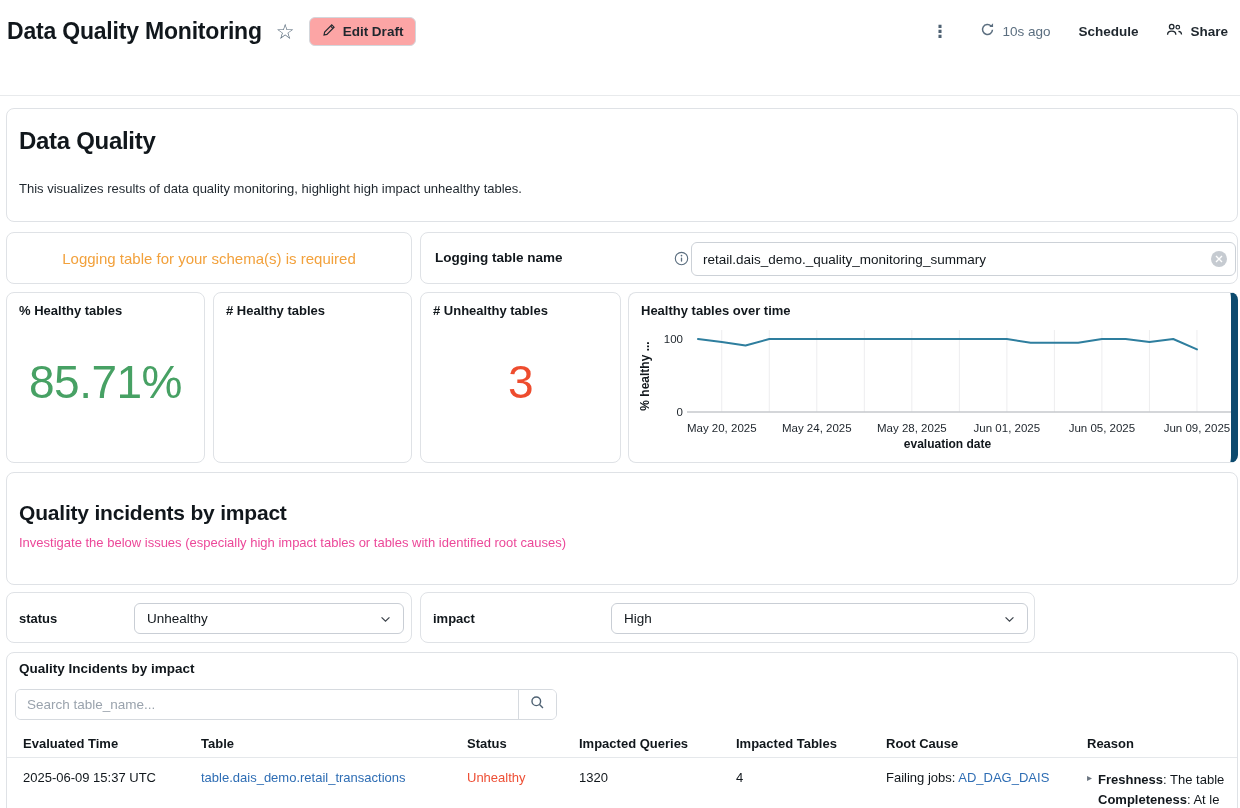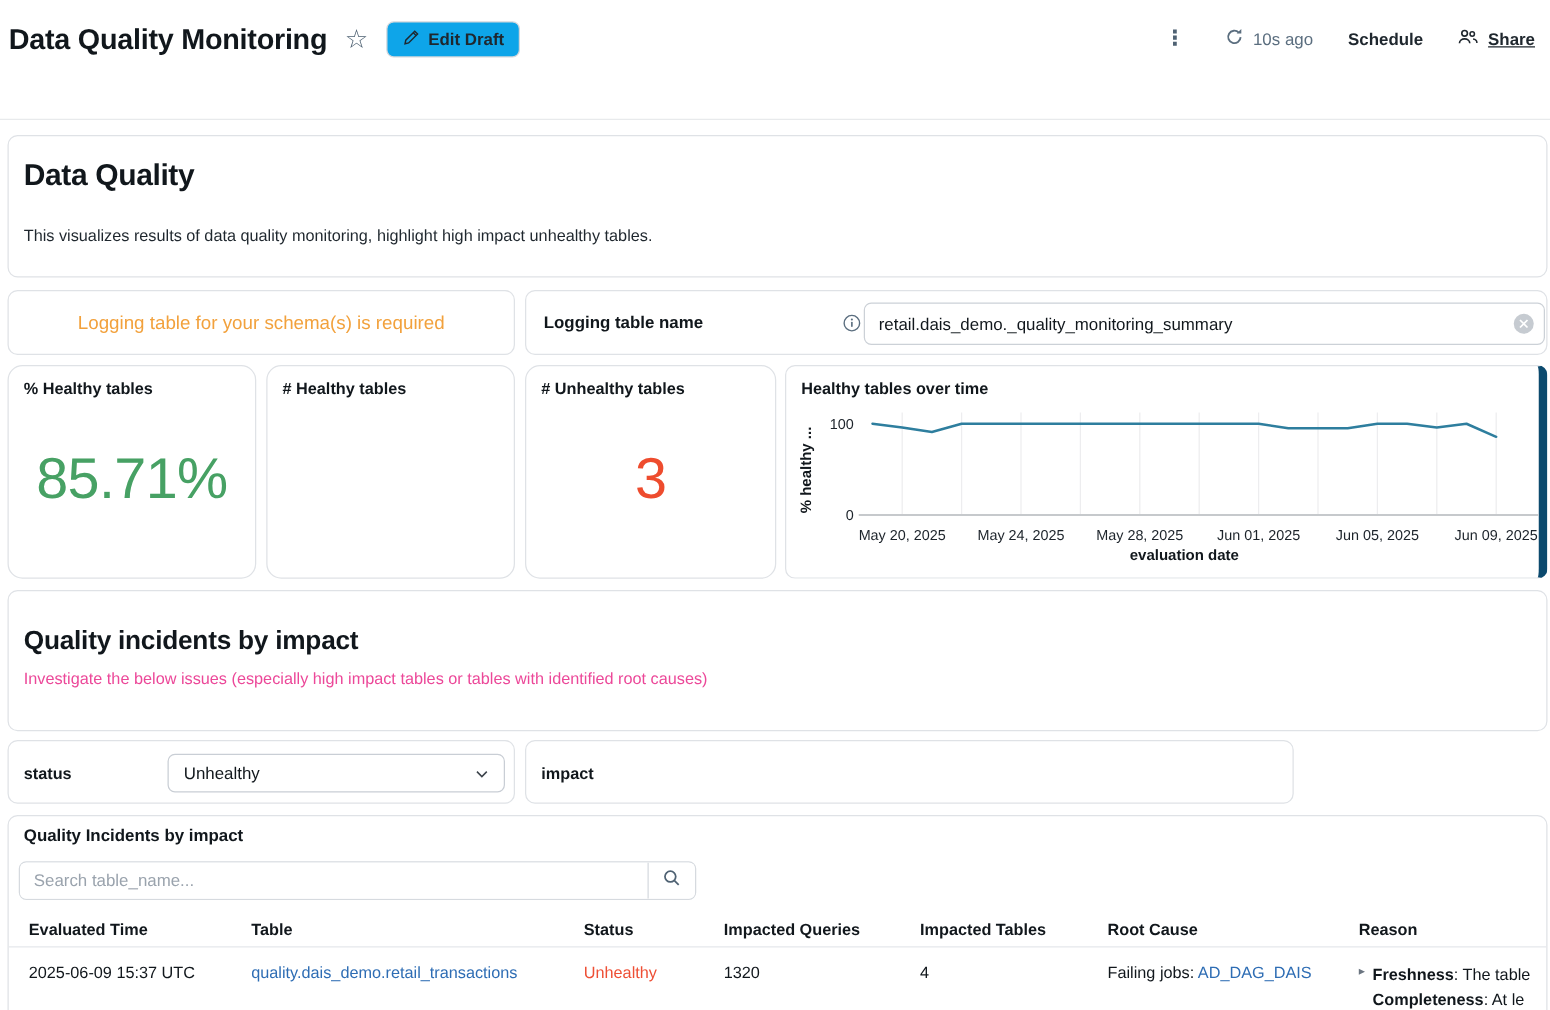--- a/index.html
+++ b/index.html
@@ -4,46 +4,46 @@
 <style>
   * { margin:0; padding:0; box-sizing:border-box; }
   html,body { background:#fff; }
   body { font-family:"Liberation Sans","DejaVu Sans",sans-serif; color:#11171c; }
   #app { position:relative; width:1240px; height:808px; overflow:hidden; background:#fff; }
 
   
   .hdr { position:absolute; top:0; left:0; width:1240px; height:62px; display:flex; align-items:center; padding:0 12px 0 7px; }
   .hdr-title { font-size:23px; font-weight:700; letter-spacing:-.2px; }
   .star-btn { margin-left:14px; font-size:21px; color:#4f6273; cursor:pointer; line-height:1; }
-  .edit-btn { margin-left:14px; display:flex; align-items:center; gap:7px; border:1px solid #d3d7dc; border-radius:6px; padding:5px 12px; font-size:13.5px; font-weight:600; color:#1f272e; background:#0ea5e9; cursor:pointer; }
+  .edit-btn { margin-left:14px; display:flex; align-items:center; gap:7px; border:1px solid #d3d7dc; border-radius:6px; padding:5px 12px; font-size:13.5px; font-weight:600; color:#1f272e; background:#fca5a5; cursor:pointer; }
   .hdr-right { margin-left:auto; display:flex; align-items:center; gap:28px; }
   .kebab { font-size:17px; font-weight:700; color:#4f6273; cursor:pointer; padding:0 4px; }
   .refresh { display:flex; align-items:center; gap:7px; color:#5b6e7f; font-size:13.5px; cursor:pointer; }
   .txt-btn { font-size:13.5px; font-weight:600; color:#1f272e; cursor:pointer; }
-  .share { display:flex; align-items:center; gap:7px;text-decoration:underline; }
+  .share { display:flex; align-items:center; gap:7px; }
   .top-divider { position:absolute; top:95px; left:0; width:1240px; height:1px; background:#e8eaec; }
 
   
   .card { position:absolute; background:#fff; border:1px solid #dfe2e6; border-radius:8px; overflow:hidden; }
 
   .dq-card     { left:6px;  top:108px; width:1232px; height:114px; }
   .dq-title    { position:absolute; left:12px; top:18px; font-size:24px; font-weight:700; letter-spacing:-.3px; }
   .dq-desc     { position:absolute; left:12px; top:72px; font-size:13px; color:#1f272e; }
 
   .warn-card   { left:6px; top:232px; width:406px; height:52px; display:flex; align-items:center; justify-content:center; }
   .warn-text   { color:#f2a13c; font-size:15px; }
 
   .logname-card{ left:420px; top:232px; width:818px; height:52px; }
   .logname-label{ position:absolute; left:14px; top:17px; font-size:13.5px; font-weight:700; }
   .info-ic     { position:absolute; left:253px; top:18px; }
   .log-input-wrap { position:absolute; left:270px; top:9px; width:545px; height:34px; }
   .log-input   { width:100%; height:100%; border:1px solid #ccd1d7; border-radius:6px; padding:0 30px 0 11px; font-size:13.5px; color:#11171c; font-family:inherit; }
   .clear-ic    { position:absolute; right:9px; top:9px; width:16px; height:16px; border-radius:50%; background:#c6cbd1; display:flex; align-items:center; justify-content:center; cursor:pointer; }
 
-  .stat-card   { top:292px; height:171px;border-radius:12px; }
+  .stat-card   { top:292px; height:171px; }
   .stat-label  { position:absolute; left:12px; top:10px; font-size:13px; font-weight:700; }
   .stat-value  { position:absolute; left:0; right:0; top:62px; text-align:center; font-size:46px; font-weight:400; letter-spacing:-.5px; }
   .green { color:#47a164; } .red { color:#ee4c2e; }
 
   .chart-card  { left:628px; top:292px; width:610px; height:171px; border-right:7px solid #0c4a6e; }
   .chart-title { position:absolute; left:12px; top:10px; font-size:13px; font-weight:700; }
   .chart-svg   { position:absolute; left:0; top:28px; }
 
   .section-card{ left:6px; top:472px; width:1232px; height:113px; }
   .section-title{ position:absolute; left:12px; top:28px; font-size:21px; font-weight:700; letter-spacing:-.2px; }
@@ -195,20 +195,28 @@
       <span>Unhealthy</span>
       <span class="chev">
         <svg width="11" height="7" viewBox="0 0 12 8">
             <path d="M1.5 1.5L6 6l4.5-4.5" fill="none" stroke="#3c434b" stroke-width="1.4"></path>
           </svg>
       </span>
     </div>
   </div>
   <div class="card filter-card" style="left:420px; width:615px;">
     <div class="filter-label">impact</div>
+    <div class="select-box" style="left:190px; width:417px;">
+      <span>High</span>
+      <span class="chev">
+        <svg width="11" height="7" viewBox="0 0 12 8">
+            <path d="M1.5 1.5L6 6l4.5-4.5" fill="none" stroke="#3c434b" stroke-width="1.4"></path>
+          </svg>
+      </span>
+    </div>
   </div>
 
   <div class="card table-card">
     <div class="tbl-title">Quality Incidents by impact</div>
     <div class="search-wrap">
       <input class="search-input" type="text" placeholder="Search table_name..." style="">
       <div class="search-btn">
         <span>
           <svg width="15" height="15" viewBox="0 0 16 16">
               <circle cx="6.7" cy="6.7" r="4.6" fill="none" stroke="#4f6273" stroke-width="1.5"></circle>
@@ -221,21 +229,21 @@
       <div class="c-et" style="text-align:left;">Evaluated Time</div>
       <div class="c-tb">Table</div>
       <div class="c-st">Status</div>
       <div class="c-iq">Impacted Queries</div>
       <div class="c-it">Impacted Tables</div>
       <div class="c-rc">Root Cause</div>
       <div class="c-rs">Reason</div>
     </div>
     <div class="trow">
       <div class="c-et">2025-06-09 15:37 UTC</div>
-      <div class="c-tb"><a class="link">quality.dais_demo.retail_transactions</a></div>
+      <div class="c-tb"><a class="link">table.dais_demo.retail_transactions</a></div>
       <div class="c-st"><span class="status-unhealthy">Unhealthy</span></div>
       <div class="c-iq">1320</div>
       <div class="c-it">4</div>
       <div class="c-rc"><span>Failing jobs: </span><a class="link">AD_DAG_DAIS</a></div>
       <div class="c-rs reason-cell">
         <span class="expander">▸</span>
         <div class="reason-lines">
           <div><b>Freshness</b><span>: The table</span></div>
           <div><b>Completeness</b><span>: At le</span></div>
         </div>

